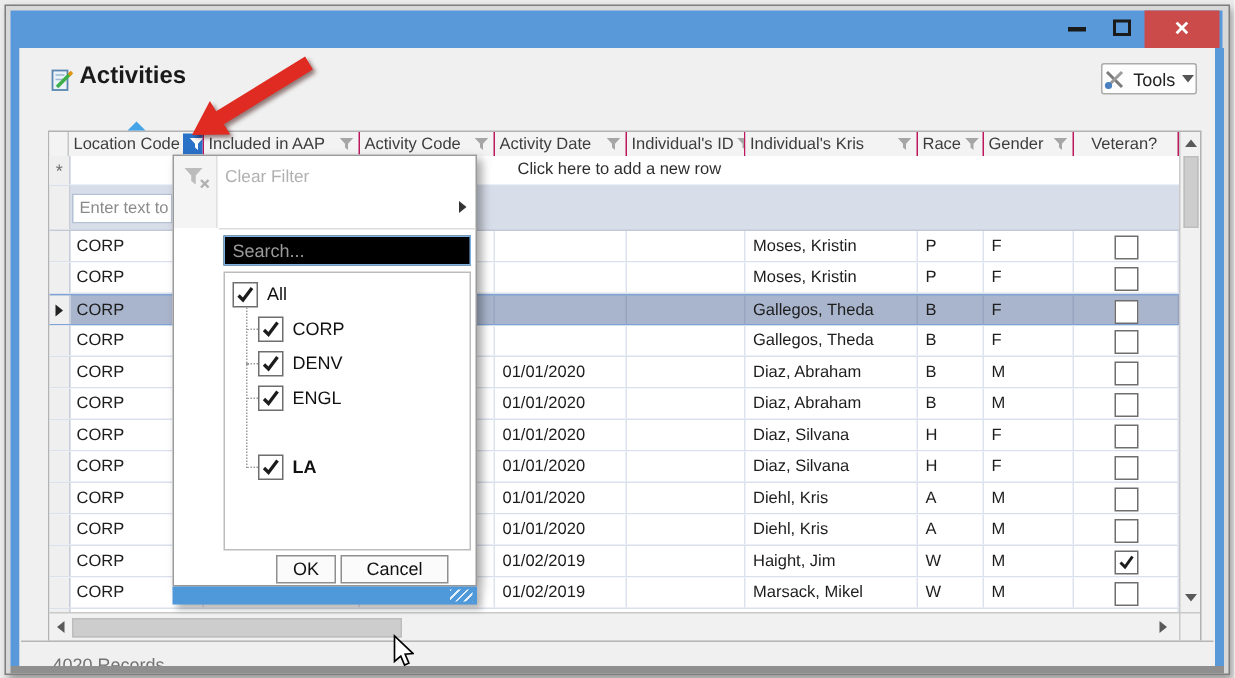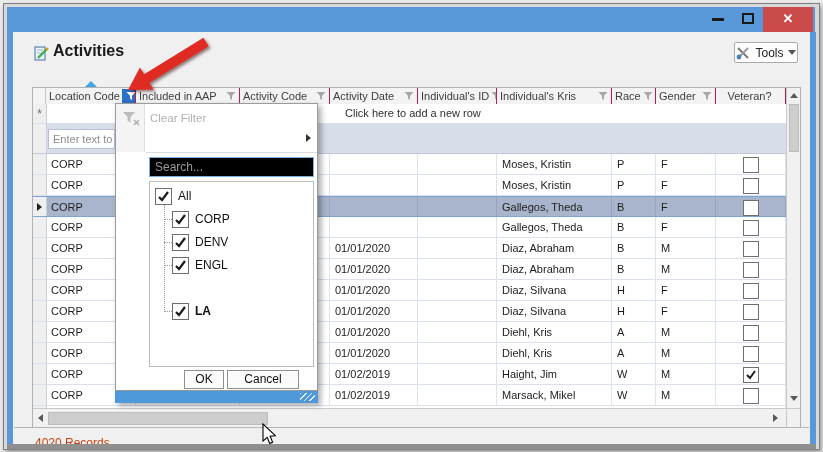--- a/index.html
+++ b/index.html
@@ -69,21 +69,21 @@
   #vscroll{left:753px;top:0;width:14px;height:320px;background:#f1f1f1;border-left:1px solid #c9c9c9;}
   #hscroll{left:0;top:320px;width:753px;height:19px;background:#f1f1f1;border-top:1px solid #c9c9c9;}
   #hcorner{left:753px;top:320px;width:14px;height:19px;background:#f1f1f1;border-top:1px solid #c9c9c9;border-left:1px solid #c9c9c9;}
   .sb-arrow{position:absolute;width:0;height:0;}
   #vthumb{left:2px;top:16px;width:10px;height:48px;background:#cdcdcd;border:1px solid #bdbdbd;}
   #hthumb{left:15px;top:3px;width:220px;height:13px;background:#cdcdcd;border:1px solid #bdbdbd;}
 
   
   #statusbar{left:14px;top:427px;width:795px;height:17px;background:#f0f0f0;
              border-top:1px solid #b5b5b5;overflow:hidden;}
-  #status-text{position:absolute;left:21px;top:8px;font-size:12px;color:#c2410c;}
+  #status-text{position:absolute;left:21px;top:8px;font-size:12px;color:#737373;}
 
   
   #popup{left:115px;top:103px;width:203px;height:288px;background:#fff;border:1px solid #9b9b9b;
          box-shadow:3px 3px 6px rgba(0,0,0,.35);z-index:10;}
   #popup-gutter{left:0;top:0;width:29px;height:48px;background:#f4f4f4;border-right:1px solid #e0e0e0;}
   .pmenu-item{left:34px;height:21px;font-size:11.5px;display:flex;align-items:center;width:160px;}
   #mi-clear{top:3px;color:#b0b0b0;}
   #mi-avail{top:24px;color:#141414;}
   #mi-avail-arrow{left:190px;top:30px;width:0;height:0;border-top:4px solid transparent;
                   border-bottom:4px solid transparent;border-left:5px solid #333;}

